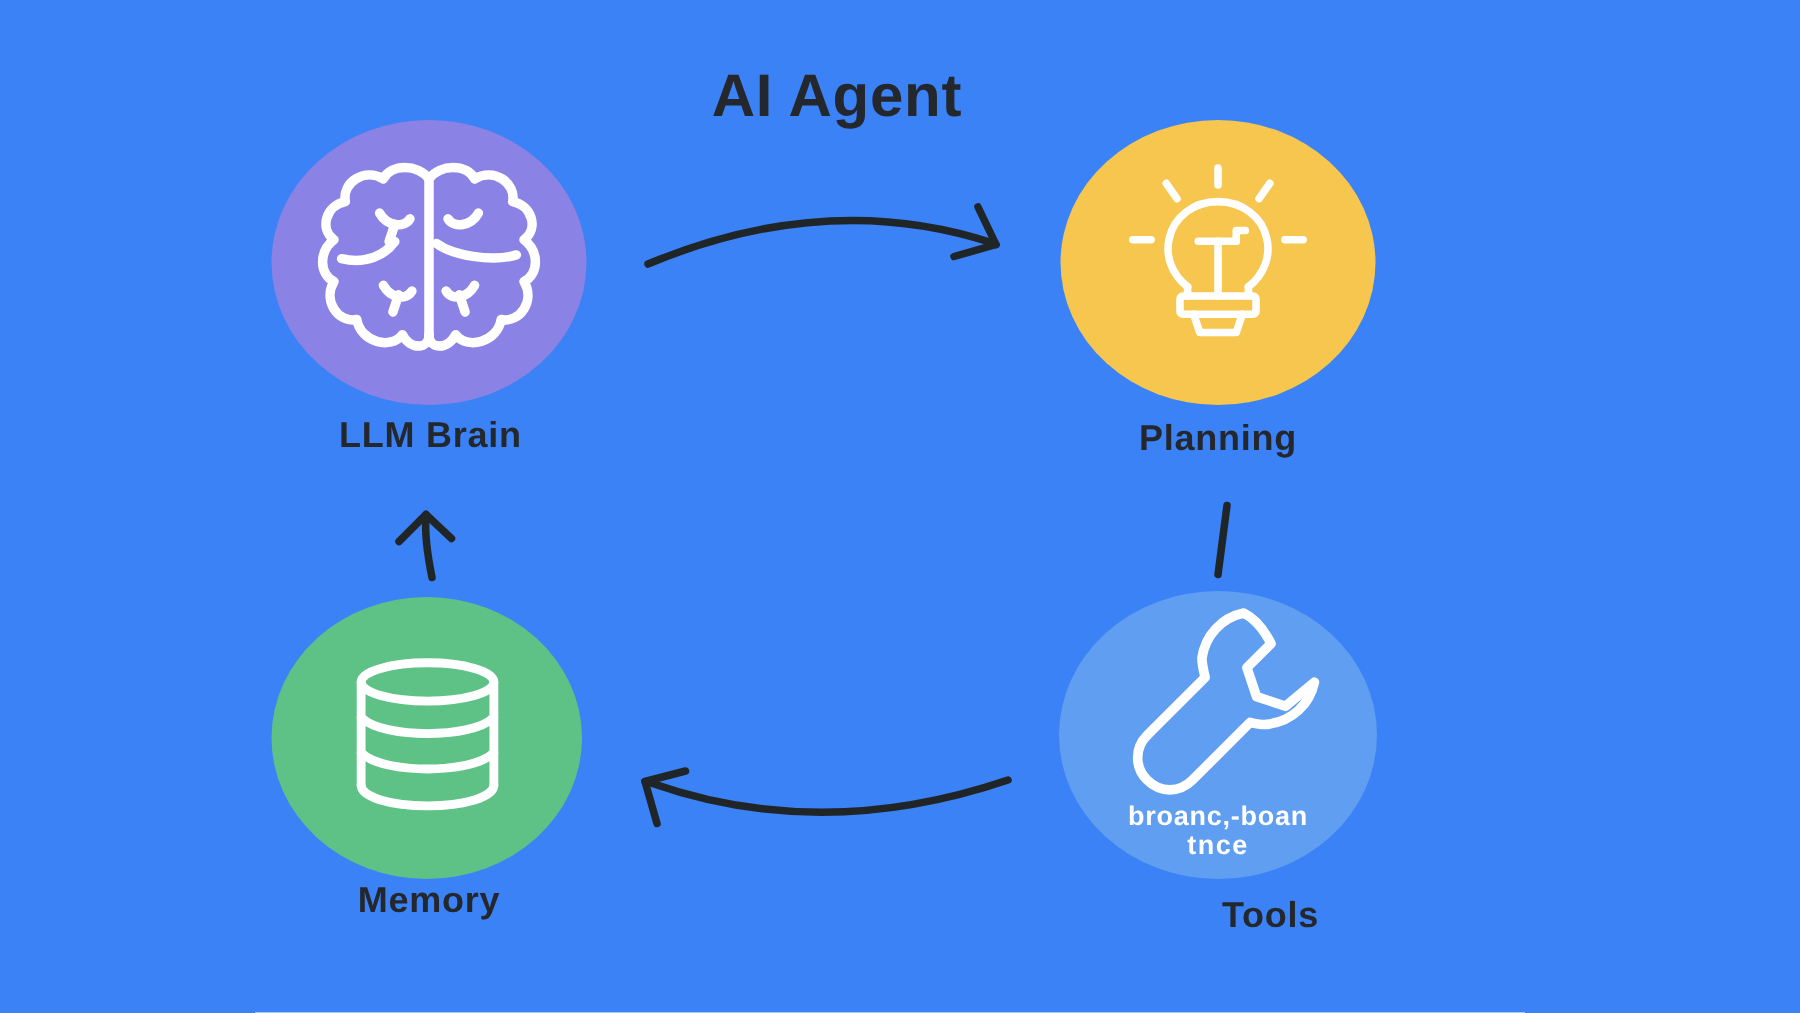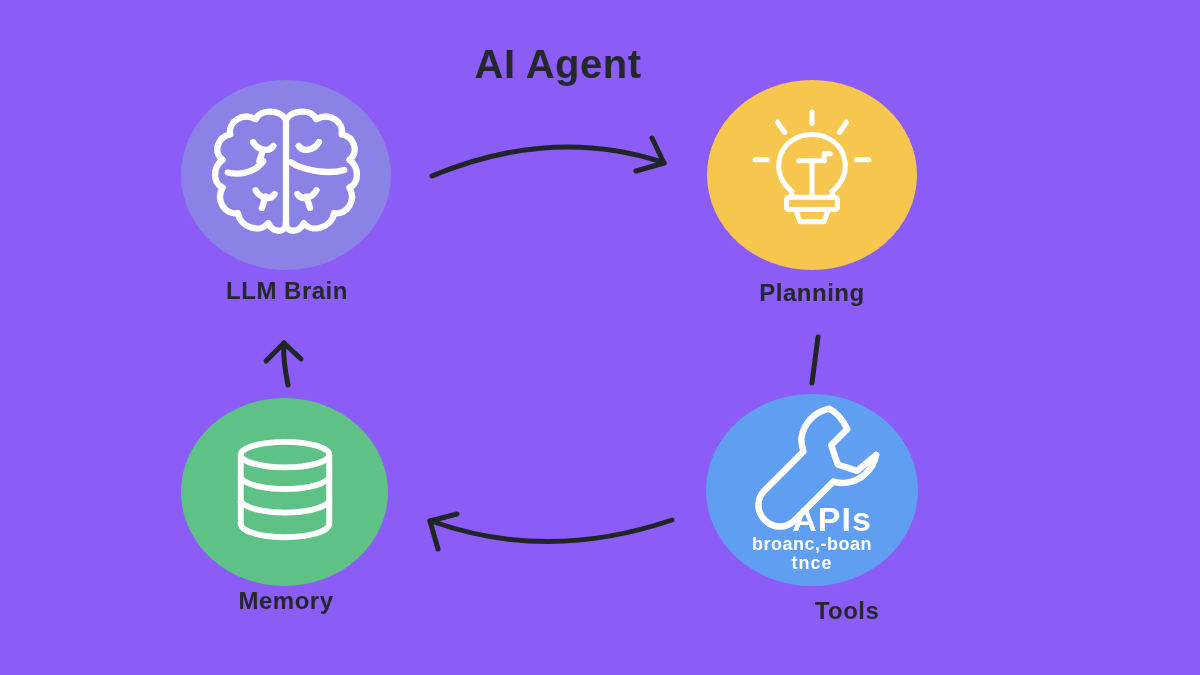--- a/index.html
+++ b/index.html
@@ -1,17 +1,17 @@
 <!DOCTYPE html>
 <html><head>
 <meta charset="utf-8">
 <style>
   html,body{margin:0;padding:0;background:#ffffff;}
   #stage{
-    position:relative;width:1200px;height:675px;background:#8b5cf6;overflow:hidden;
+    position:relative;width:1200px;height:675px;background:#3b82f6;overflow:hidden;
     font-family:"Liberation Sans","DejaVu Sans",sans-serif;color:#24282c;
   }
   .title{
     position:absolute;left:408px;top:42px;width:300px;text-align:center;
     font-size:40px;font-weight:700;letter-spacing:0.5px;color:#24282c;
   }
   .center-label{
     position:absolute;left:406px;top:290px;width:300px;text-align:center;
     font-size:47px;line-height:57px;font-weight:700;color:#24282c;
   }
@@ -110,21 +110,20 @@
     <div class="node-label label-memory">Memory</div>
   </div>
 
   <div class="node">
     <div class="node-circle circle-tools">
       <svg class="icon-svg" width="150" height="150" viewBox="0 0 140 140" fill="none" stroke="#ffffff" stroke-width="6" stroke-linecap="round" stroke-linejoin="round" style="margin-bottom:34px;">
         <path d="M86,10 C72,13 62,24 60,38 C60,42 61,46 62,50 L26,86 C18,94 18,106 26,114 C34,122 46,122 54,114 L90,78 C94,79 98,80 102,79 C116,77 127,67 130,53 L112,68 L94,62 L88,44 L103,29 C98,19 92,13 86,10 Z"></path>
       </svg>
     </div>
     <div class="tools-inner">
-      <div class="apis-text">APIs</div>
       <div class="apis-sub1">broanc,-boan</div>
       <div class="apis-sub2">tnce</div>
     </div>
     <div class="node-label label-tools">Tools</div>
   </div>
 
   <svg id="arrow-layer" width="1200" height="675" viewBox="0 0 1200 675" fill="none" stroke="#202528" stroke-width="5" stroke-linecap="round" stroke-linejoin="round">
     <g>
       <path d="M432,176 Q552,126 662,162"></path>
       <path d="M664,163 L652,138"></path>

